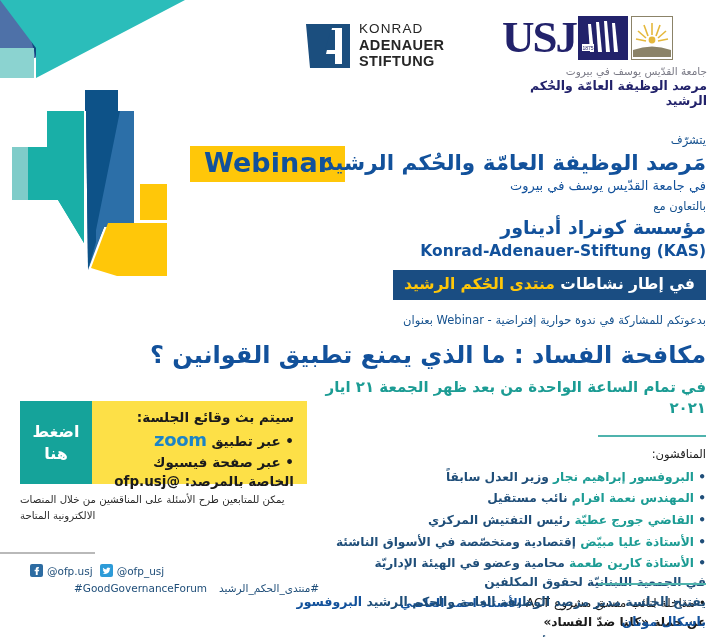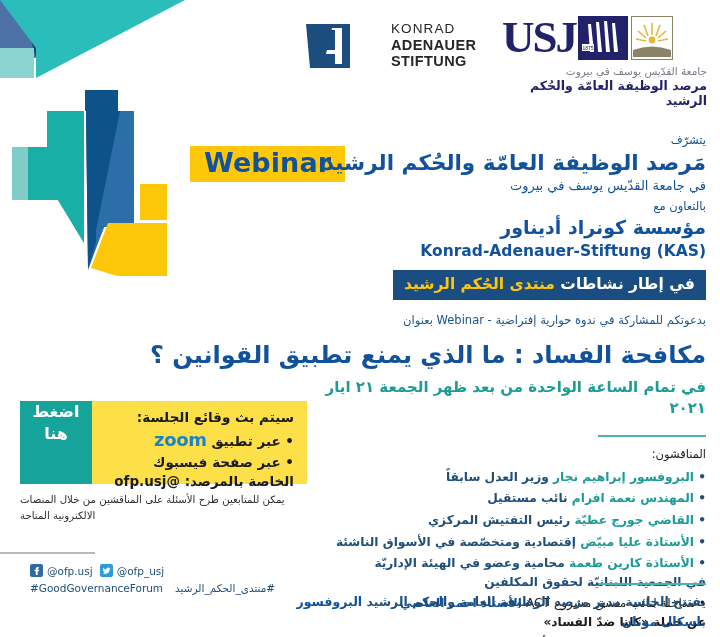--- a/index.html
+++ b/index.html
@@ -38,21 +38,21 @@
     padding: 3px 14px 5px 14px;
     line-height: 1.05;
   }
 
   
   .kas-logo { position: absolute; left: 306px; top: 21px; display: flex; align-items: center; gap: 9px; }
   .kas-mark { width: 44px; height: 44px; flex: 0 0 auto; }
   .kas-words {
     font-family: "Liberation Sans", sans-serif;
     font-weight: bold; color: #262626;
-    font-size: 14.5px; line-height: 1.16; letter-spacing: .4px; margin-left: 32px;
+    font-size: 14.5px; line-height: 1.16; letter-spacing: .4px;
   }
   .kas-words div:first-child { font-weight: normal; letter-spacing: 1.1px; font-size: 13.5px; }
 
   .usj-logo { position: absolute; left: 502px; top: 16px; width: 205px; }
   .usj-row { display: flex; align-items: center; justify-content: flex-start; }
   .usj-word {
     font-family: "Liberation Serif", serif;
     font-weight: bold; color: #22226B;
     font-size: 45px; line-height: .92; letter-spacing: -2px;
   }
@@ -155,20 +155,21 @@
   .cta-yellow .handle { font-weight: bold; }
   .cta-teal {
     width: 72px;
     background: #15A39A;
     color: #ffffff;
     font-weight: bold;
     font-size: 16px;
     display: flex;
     flex-direction: column;
     align-items: center;
+    justify-content: center;
     line-height: 1.35;
   }
 
   .note-under {
     position: absolute;
     left: 20px; top: 492px;
     width: 290px;
     direction: rtl; text-align: left;
     font-size: 10.2px; color: #2b2b2b;
     line-height: 1.55;
@@ -183,21 +184,21 @@
 
   .socials {
     position: absolute;
     left: 30px; top: 564px;
     width: 300px;
     direction: ltr;
   }
   .social-row { display: flex; align-items: center; gap: 7px; }
   .social-chip { display: flex; align-items: center; gap: 4px; }
   .social-chip .handle-txt { font-size: 10.5px; color: #1F4E79; }
-  .tags-row { display: flex; align-items: center; gap: 12px; margin-top: 5px; }
+  .tags-row { display: flex; align-items: center; gap: 12px; margin-top: 5px; margin-left: 44px; }
   .tag-en { font-size: 10.5px; color: #1F4E79; }
   .tag-ar { font-size: 10.5px; color: #1F4E79; direction: rtl; }
 
   
   .hr-teal-bottom {
     position: absolute;
     right: 14px; top: 583px;
     width: 108px; height: 2px;
     background: #4FB3AD;
   }

